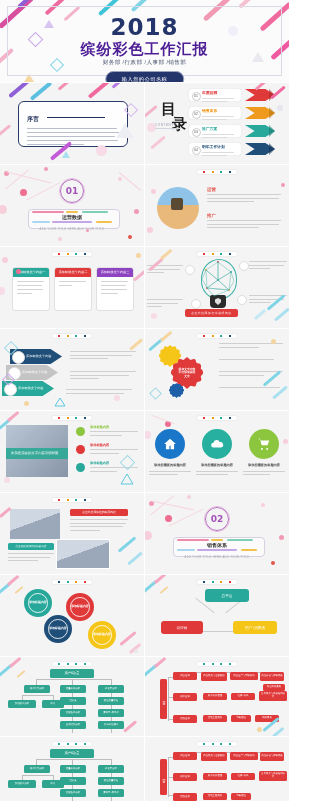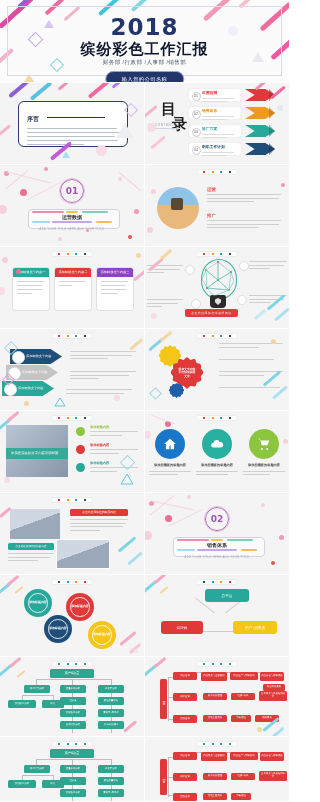--- a/index.html
+++ b/index.html
@@ -6,21 +6,21 @@
   body{width:290px;height:802px;overflow:hidden;font-family:"Liberation Sans","DejaVu Sans",sans-serif;}
   .deck{position:relative;width:290px;height:698px;background:#ffffff;text-decoration:underline;}
   .slide{position:absolute;width:145px;height:82px;overflow:hidden;background:#f4f4f4;box-sizing:border-box;border-right:1px solid #ffffff;border-bottom:1px solid #ffffff;}
   .slide.w2{width:290px;height:83px;}
   .inner{position:absolute;inset:0;}
 
   
   .cover{background:#fbfbfc;}
   .cover .frame{position:absolute;left:7px;top:6px;right:7px;bottom:6px;border:1px solid #d8dbe4;box-sizing:border-box;z-index:3;}
   .cover .yr{position:absolute;top:14px;left:0;right:0;text-align:center;font-size:23px;font-weight:bold;color:#23356b;letter-spacing:1px;z-index:4;font-family:"DejaVu Sans",sans-serif;}
-  .cover .ttl{position:absolute;top:40px;left:0;right:0;text-align:center;font-size:15px;font-weight:bold;color:#0f172a;letter-spacing:1px;z-index:4;}
+  .cover .ttl{position:absolute;top:40px;left:0;right:0;text-align:center;font-size:15px;font-weight:bold;color:#4c1d95;letter-spacing:1px;z-index:4;}
   .cover .sub{position:absolute;top:59px;left:0;right:0;text-align:center;font-size:5.6px;color:#4a5570;letter-spacing:.4px;z-index:4;}
   .cover .cbtn{position:absolute;top:71px;left:50%;transform:translateX(-50%);background:#23356b;color:#fff;font-size:5.2px;padding:3.5px 16px;border-radius:9px;border:1px solid #98a2bd;z-index:4;letter-spacing:.5px;}
   .deco{position:absolute;z-index:1;}
   .bar{border-radius:40px;}
 
   
   .pill{position:absolute;top:4px;left:50%;transform:translateX(-50%);width:42px;height:6px;background:#fff;border-radius:4px;border:1px solid #ececec;display:flex;align-items:center;justify-content:space-around;padding:0 3px;box-sizing:border-box;}
   .pill i{width:2.2px;height:2.2px;display:block;}
 
   

